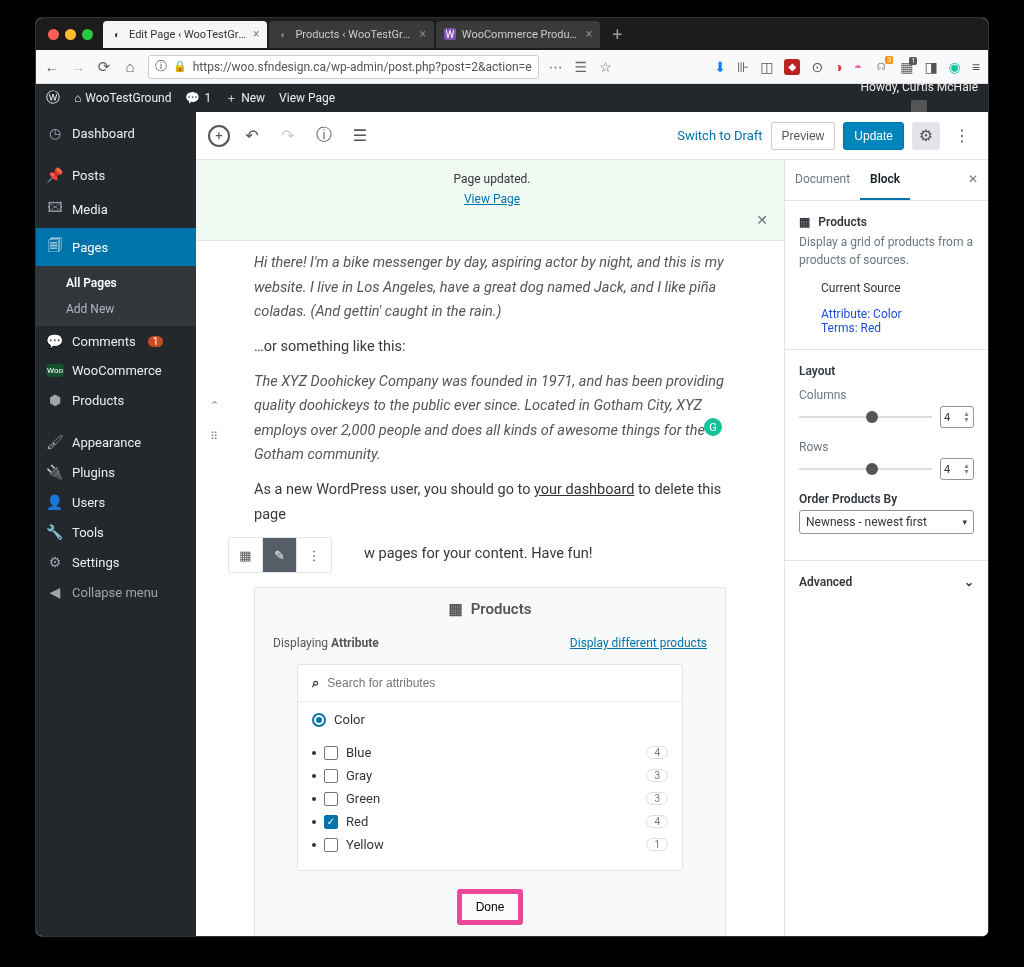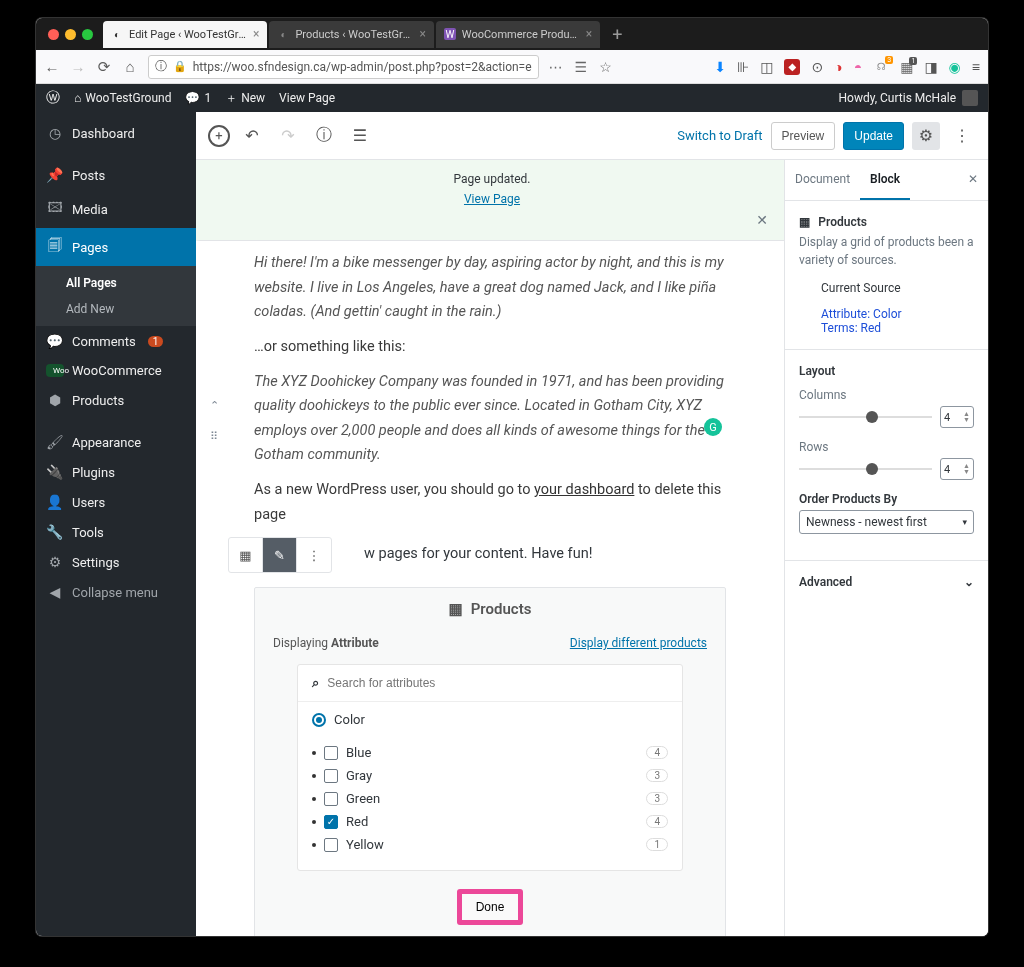--- a/index.html
+++ b/index.html
@@ -23,21 +23,21 @@
   .urlbox { flex: 0 0 355px; height: 24px; border:1px solid #ccc; border-radius: 3px; background:#fff; display:flex; align-items:center; padding:0 6px; font-size:12px; color:#555; gap:6px; }
   .urlbox .lock{color:#12bc00; font-size:11px;}
   .urltext { white-space:nowrap; overflow:hidden; text-overflow:ellipsis; flex:1;}
   .postbtns { display:flex; gap:12px; color:#666; font-size:14px;}
   .righticons { margin-left:auto; display:flex; gap:11px; align-items:center; color:#555; font-size:14px;}
   .ext { width:16px; height:16px; border-radius:3px; display:inline-flex; align-items:center; justify-content:center; font-size:10px;}
   
   .wpbar { height: 28px; background:#23282d; color:#eee; display:flex; align-items:center; font-size:12px; padding:0 10px; gap:14px;}
   .wpbar .wlogo{font-size:14px;}
   .wpbar .item{display:flex; align-items:center; gap:4px; cursor:default;}
-  .wpbar .right{margin-left:auto; display:flex; align-items:center; gap:6px;}
+  .wpbar .right{margin-left:auto; display:flex; align-items:center; gap:6px;flex-direction:column;}
   .avatar{width:16px; height:16px; background:#555; border-radius:2px; display:inline-block;}
   
   .main { display:flex; height: calc(100% - 94px); }
   .adminmenu { width:160px; background:#23282d; color:#eee; font-size:13px; padding-top:6px; flex-shrink:0;}
   .menuitem{display:flex; align-items:center; gap:8px; padding:7px 10px; color:#eee;}
   .menuitem.active{background:#0073aa; color:#fff; position:relative;}
   .menuitem .icn{width:18px; text-align:center; color:#a0a5aa; font-size:14px;}
   .menuitem.active .icn{color:#fff;}
   .submenu{background:#32373c; padding:4px 16px;}
   .subitem{padding:6px 14px; font-size:12px; color:#b4b9be;}
@@ -218,21 +218,21 @@
       <div class="submenu">
         <div class="subitem cur">All Pages</div>
         <div class="subitem">Add New</div>
       </div>
       <div class="menuitem">
           <span class="icn">💬</span>
           <span>Comments</span>
           <span class="badge">1</span>
         </div>
       <div class="menuitem">
-          <span class="icn" style="background:#14532d;color:#fff;border-radius:4px;font-size:8px;padding:2px 7px;">Woo</span>
+          <span class="icn" style="background:#14532d;color:#fff;border-radius:4px;font-size:8px;padding:2px 1px;">Woo</span>
           <span>WooCommerce</span>
         </div>
       <div class="menuitem">
           <span class="icn">⬢</span>
           <span>Products</span>
         </div>
       <div style="height:12px"></div>
       <div class="menuitem">
           <span class="icn">🖌</span>
           <span>Appearance</span>
@@ -366,21 +366,21 @@
           <div class="insp-tabs">
             <span class="insp-tab">Document</span>
             <span class="insp-tab active">Block</span>
             <span class="x">✕</span>
           </div>
           <div class="insp-block">
             <div class="bname">
                 <span>▦</span>
                 <span>Products</span>
               </div>
-            <div class="bdesc">Display a grid of products been a variety of sources.</div>
+            <div class="bdesc">Display a grid of products from a products of sources.</div>
             <div class="insp-sub">
               <div class="h">Current Source</div>
               <div class="d">Attribute: Color</div>
               <div class="d">Terms: Red</div>
             </div>
           </div>
           <div class="insp-section">
             <div class="title">Layout</div>
             <div class="field">
               <label>Columns</label>

